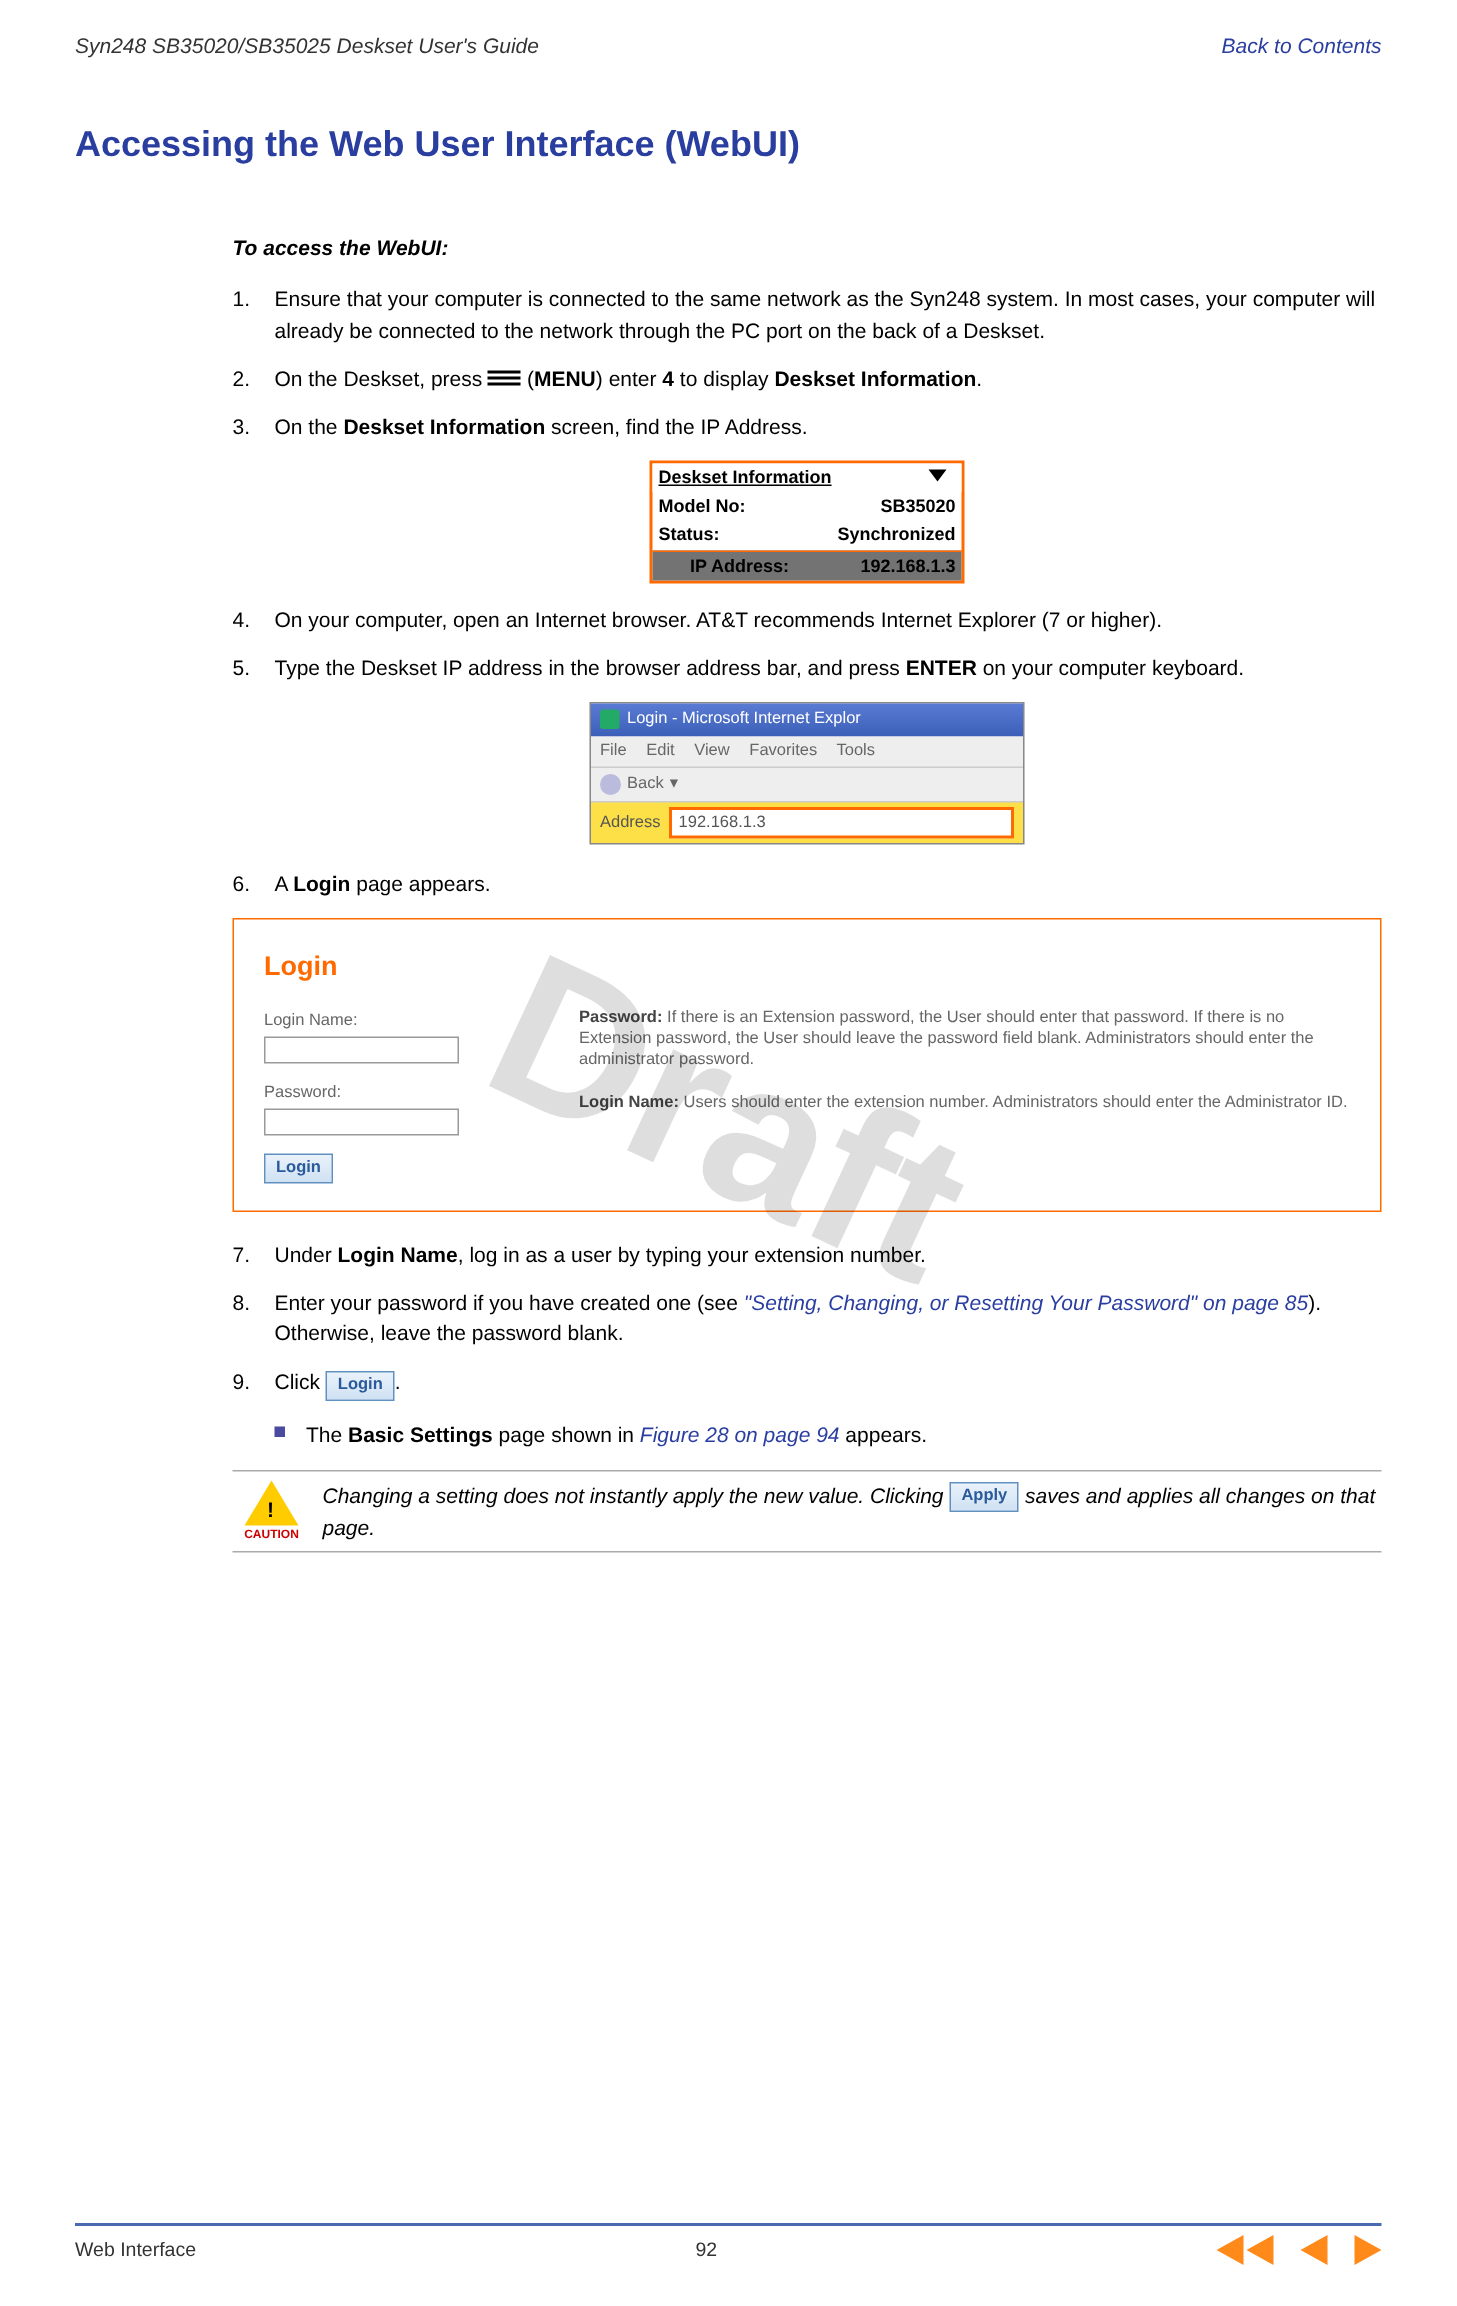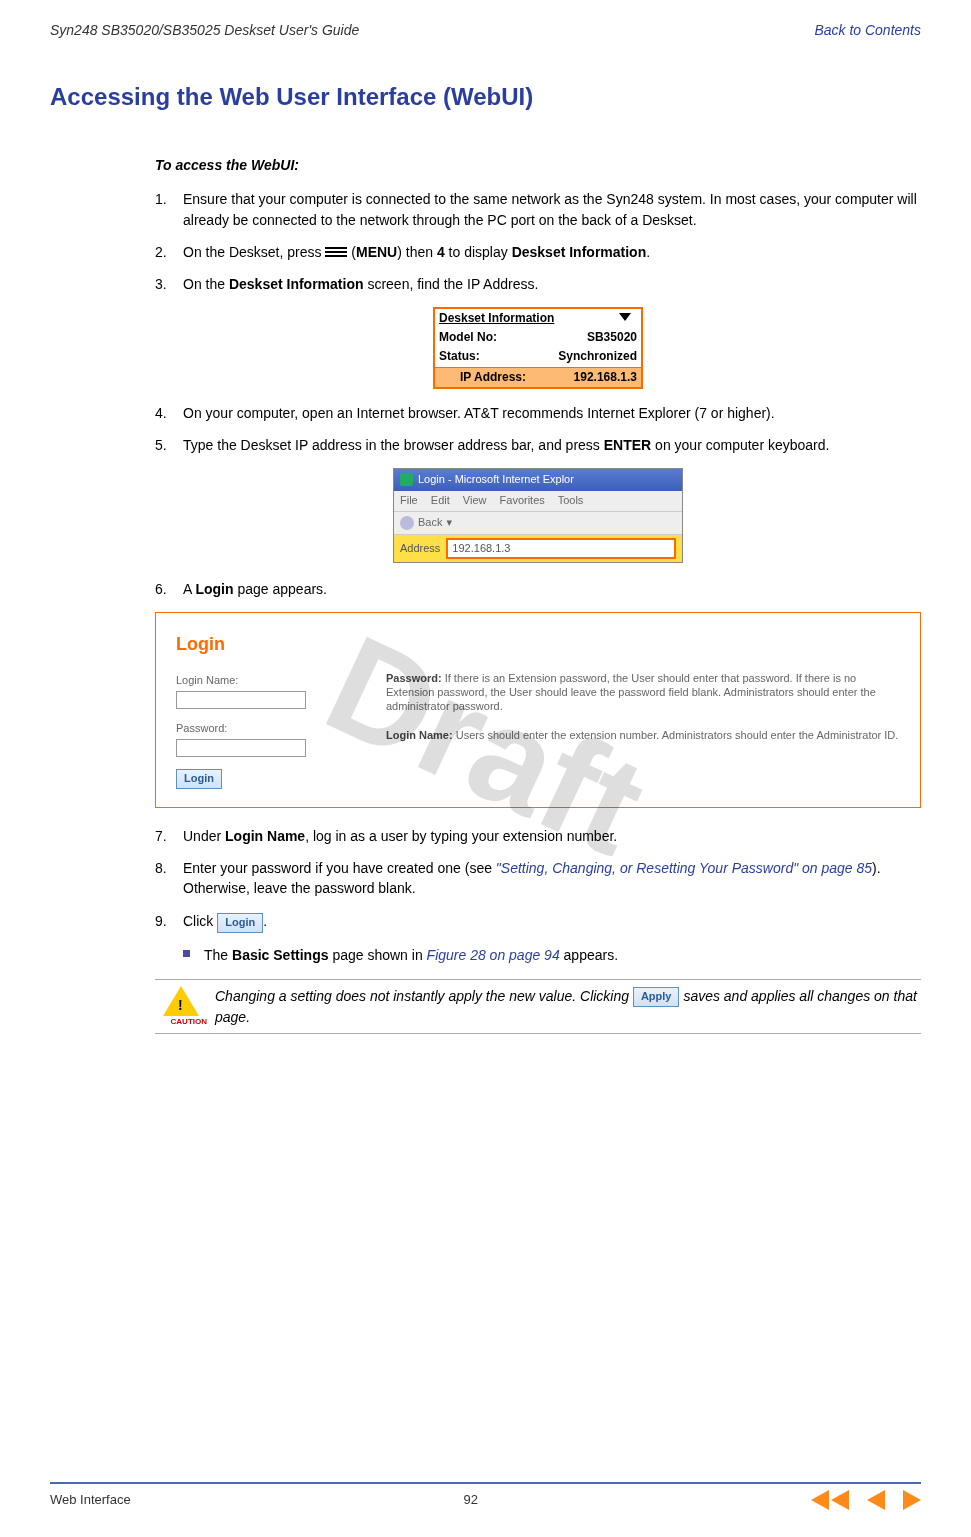--- a/index.html
+++ b/index.html
@@ -66,21 +66,21 @@
     border-right: 6px solid transparent;
     border-top: 8px solid #000;
   }
   .deskset-box .db-row {
     display: flex;
     justify-content: space-between;
     padding: 1px 4px;
     font-weight: bold;
   }
   .deskset-box .db-row.hl {
-    background: #fdba74;
+    background: #737373;
     border-top: 1px solid #ff6a00;
     padding-left: 25px;
   }
   .menu-icon {
     display: inline-block;
     vertical-align: middle;
     width: 22px; height: 14px;
     position: relative;
     top: -1px;
   }
@@ -191,21 +191,21 @@
   .blue-link { color: #2a3ea0; font-style: italic; }
   .caution-row {
     border-top: 1px solid #aaa;
     border-bottom: 1px solid #aaa;
     margin-top: 14px;
     padding: 6px 0;
     display: flex;
     align-items: flex-start;
     gap: 8px;
   }
-  .caution-icon-wrap { width: 52px; text-align: right; flex-shrink:0; }
+  .caution-icon-wrap { width: 52px; text-align: center; flex-shrink:0; }
   .caution-icon {
     width: 0; height: 0;
     border-left: 18px solid transparent;
     border-right: 18px solid transparent;
     border-bottom: 30px solid #ffcc00;
     position: relative;
     margin: 0 auto;
   }
   .caution-icon::after {
     content: "!";
@@ -284,21 +284,21 @@
     <div class="step">
       <div class="step-num">1.</div>
       <div class="step-body">Ensure that your computer is connected to the same network as the Syn248 system. In most cases, your computer will already be connected to the network through the PC port on the back of a Deskset.</div>
     </div>
 
     <div class="step">
       <div class="step-num">2.</div>
       <div class="step-body">
         <span>On the Deskset, press </span>
         <span class="menu-icon"><span></span><span></span><span></span></span>
-        (<b>MENU</b><span>) then </span><b>4</b><span> to display </span><b>Deskset Information</b><span>.</span>
+        (<b>MENU</b><span>) enter </span><b>4</b><span> to display </span><b>Deskset Information</b><span>.</span>
       </div>
     </div>
 
     <div class="step">
       <div class="step-num">3.</div>
       <div class="step-body">
         <span>On the </span><b>Deskset Information</b><span> screen, find the IP Address.</span>
       </div>
     </div>
 

